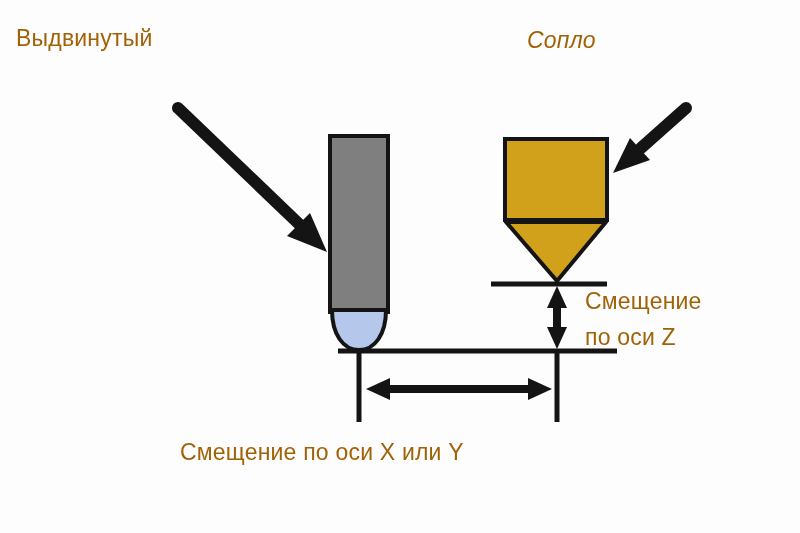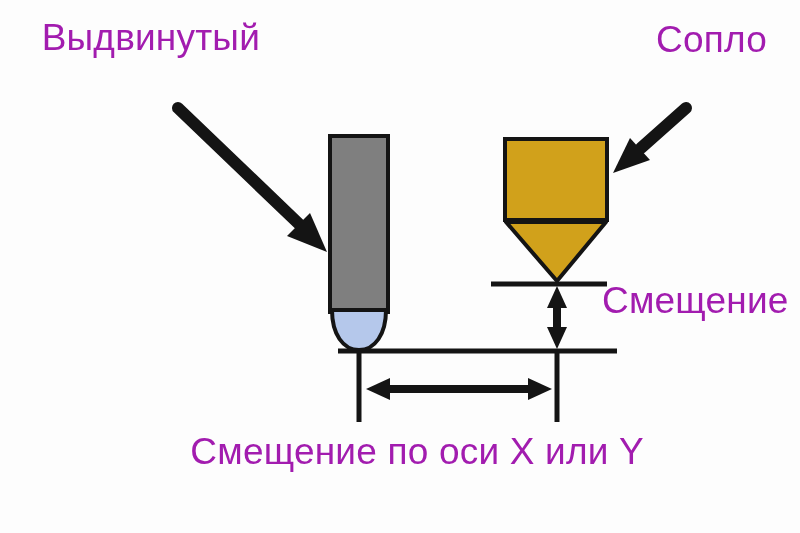--- a/index.html
+++ b/index.html
@@ -11,31 +11,31 @@
     height: 533px;
     background: #FDFDFD;
   }
   .canvas svg.diagram {
     position: absolute;
     left: 0; top: 0;
     width: 800px; height: 533px;
   }
   .label {
     position: absolute;
-    text-align: right;
-    color: #a21caf;
-    font-size: 37px;
+    text-align: left;
+    color: #a16207;
+    font-size: 23px;
     line-height: 36px;
     letter-spacing: 0.2px;
     white-space: nowrap;
   }
   .label-probe   { left: 16px;  top: 20px;  width: 244px; }
-  .label-nozzle  { left: 527px; top: 22px;  width: 240px; }
-  .label-z       { left: 602px; top: 283px; width: 186px; }
-  .label-xy      { left: 164px; top: 434px; width: 480px; }
+  .label-nozzle  { left: 527px; top: 22px;  width: 240px; font-style: italic; }
+  .label-z       { left: 585px; top: 283px; width: 186px; }
+  .label-xy      { left: 180px; top: 434px; width: 480px; }
 </style>
 </head>
 <body>
 
 <div class="canvas">
 
   <svg class="diagram" viewBox="0 0 800 533">
 
     <rect x="330" y="136" width="58" height="176" stroke="#141414" stroke-width="4" fill="#7F7F7F"></rect>
 
@@ -79,19 +79,20 @@
   <div class="label label-probe">
     <div>Выдвинутый</div>
   </div>
 
   <div class="label label-nozzle">
     <div>Сопло</div>
   </div>
 
   <div class="label label-z">
     <div>Смещение</div>
+    <div>по оси Z</div>
   </div>
 
   <div class="label label-xy">
     <div>Смещение по оси X или Y</div>
   </div>
 
 </div>
 
 </body></html>

